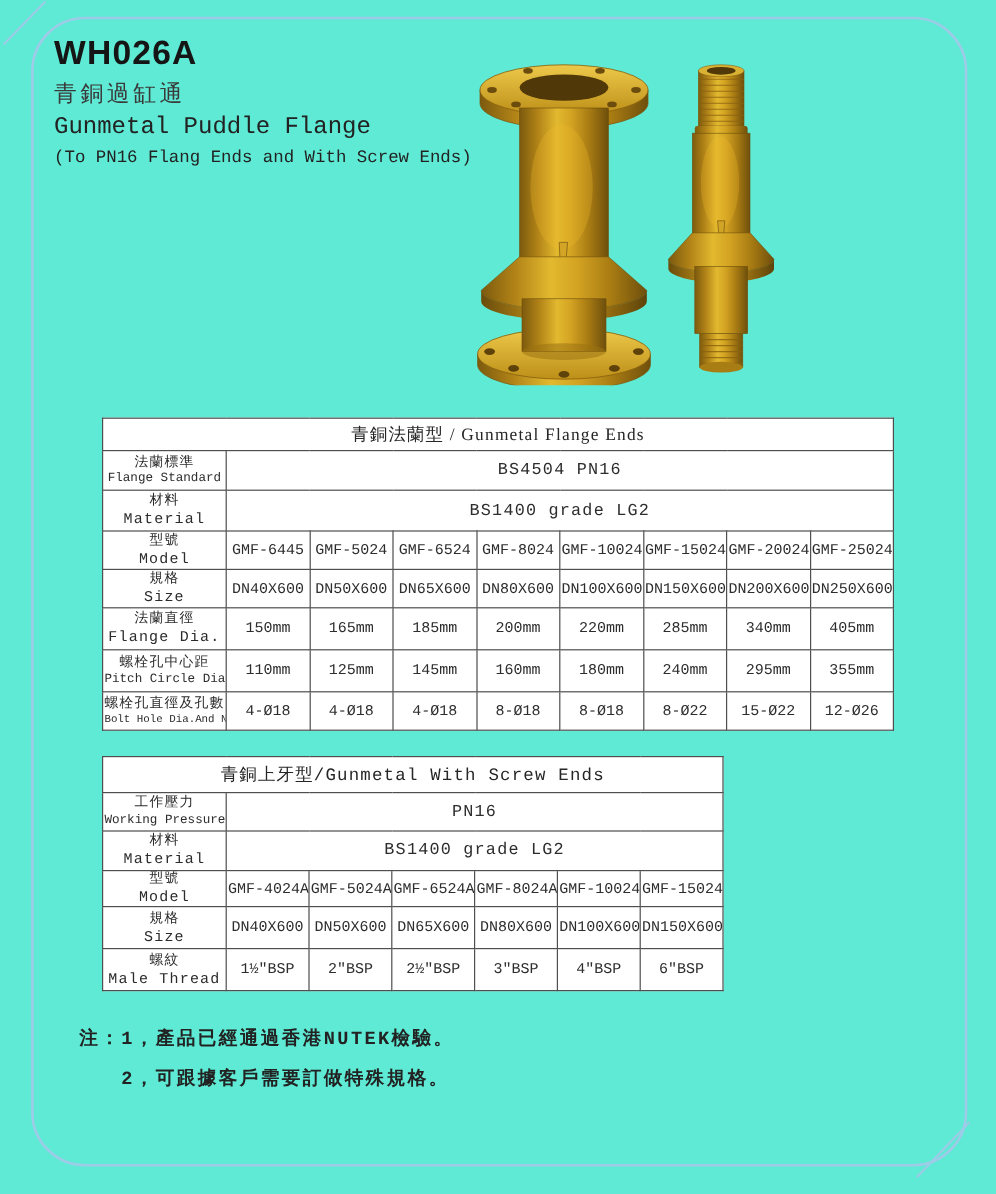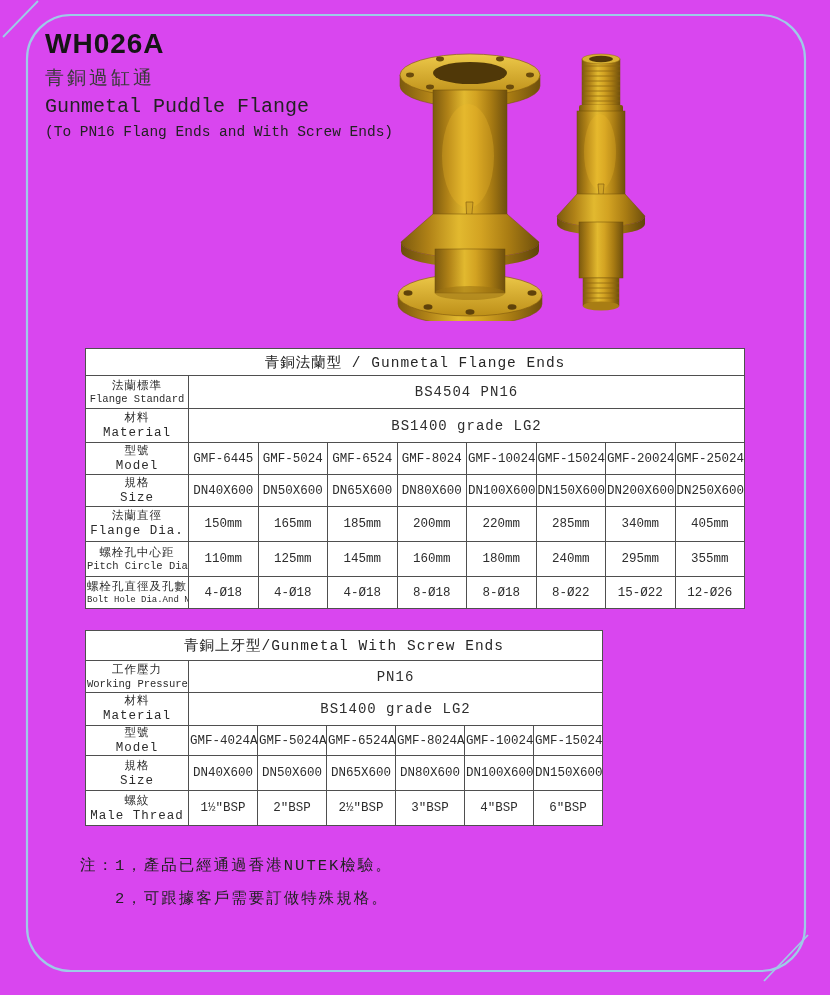--- a/index.html
+++ b/index.html
@@ -1,17 +1,17 @@
 <!DOCTYPE html>
 <html><head>
 <meta charset="utf-8">
 <style>
   * { margin:0; padding:0; box-sizing:border-box; }
   body { background:#fff; font-family:"Liberation Mono","DejaVu Sans Mono",monospace; color:#2d2d2d; }
-  .page { position:relative; width:830px; height:995px; background:#d946ef; overflow:hidden; }
+  .page { position:relative; width:830px; height:995px; background:#5eead4; overflow:hidden; }
   .frame { position:absolute; left:0; top:0; pointer-events:none; }
 
   .hdr { position:absolute; left:45px; top:28px; }
   .hdr h1 { font-family:"Liberation Sans",sans-serif; font-weight:700; font-size:28px; letter-spacing:1px; color:#151515; }
   .hdr .zh { font-size:19px; letter-spacing:3px; margin-top:5px; color:#3a3a3a; }
   .hdr .en { font-size:20px; margin-top:4px; color:#222; }
   .hdr .sub { font-size:14.5px; margin-top:6px; color:#222; }
 
   .imgs { position:absolute; left:396px; top:44px; display:flex; gap:10px; align-items:flex-start; }
 
@@ -22,21 +22,21 @@
        overflow:hidden; white-space:nowrap; }
   .t-title { font-size:14.5px; letter-spacing:1px; color:#262626; }
   .lbl-zh { font-size:11.5px; letter-spacing:1px; line-height:1.3; color:#2b2b2b; }
   .lbl-en { line-height:1.15; color:#2b2b2b; }
   .en-m  { font-size:12.5px; letter-spacing:1px; }
   .en-s  { font-size:10.5px;text-align:center; }
   .en-xs { font-size:9px; }
   .span-val { font-size:14px; letter-spacing:1px; }
   .cell { font-size:12.5px; }
 
-  .notes { position:absolute; left:80px; top:850px; font-size:15.5px; letter-spacing:2px; color:#222; }
+  .notes { position:absolute; left:66px; top:850px; font-size:15.5px; letter-spacing:2px; color:#222;font-weight:bold; }
   .notes .nline { line-height:33px; }
   .notes .indent { padding-left:35px; }
 </style>
 </head>
 <body>
 
 <div class="page">
 
   <svg class="frame" width="830" height="995" viewBox="0 0 830 995">
     <rect x="27" y="15" width="778" height="956" rx="44" fill="none" stroke="#9ecbe7" stroke-width="2.2"></rect>
@@ -153,21 +153,21 @@
         <col>
         <col>
         <col>
         <col>
         <col>
         <col>
         <col>
         <col>
       </colgroup>
       <tbody>
-        <tr style="height: 27px;">
+        <tr style="height: 27px; font-family: Liberation Serif, serif;">
           <td class="t-title" colspan="9">青銅法蘭型 / Gunmetal Flange Ends</td>
         </tr>
         <tr style="height: 33px;">
           <td class="lbl">
             <div class="lbl-zh">法蘭標準</div>
             <div class="lbl-en en-s">Flange Standard</div>
           </td>
           <td class="span-val" colspan="8">BS4504 PN16</td>
         </tr>
         <tr style="height: 34px;">

